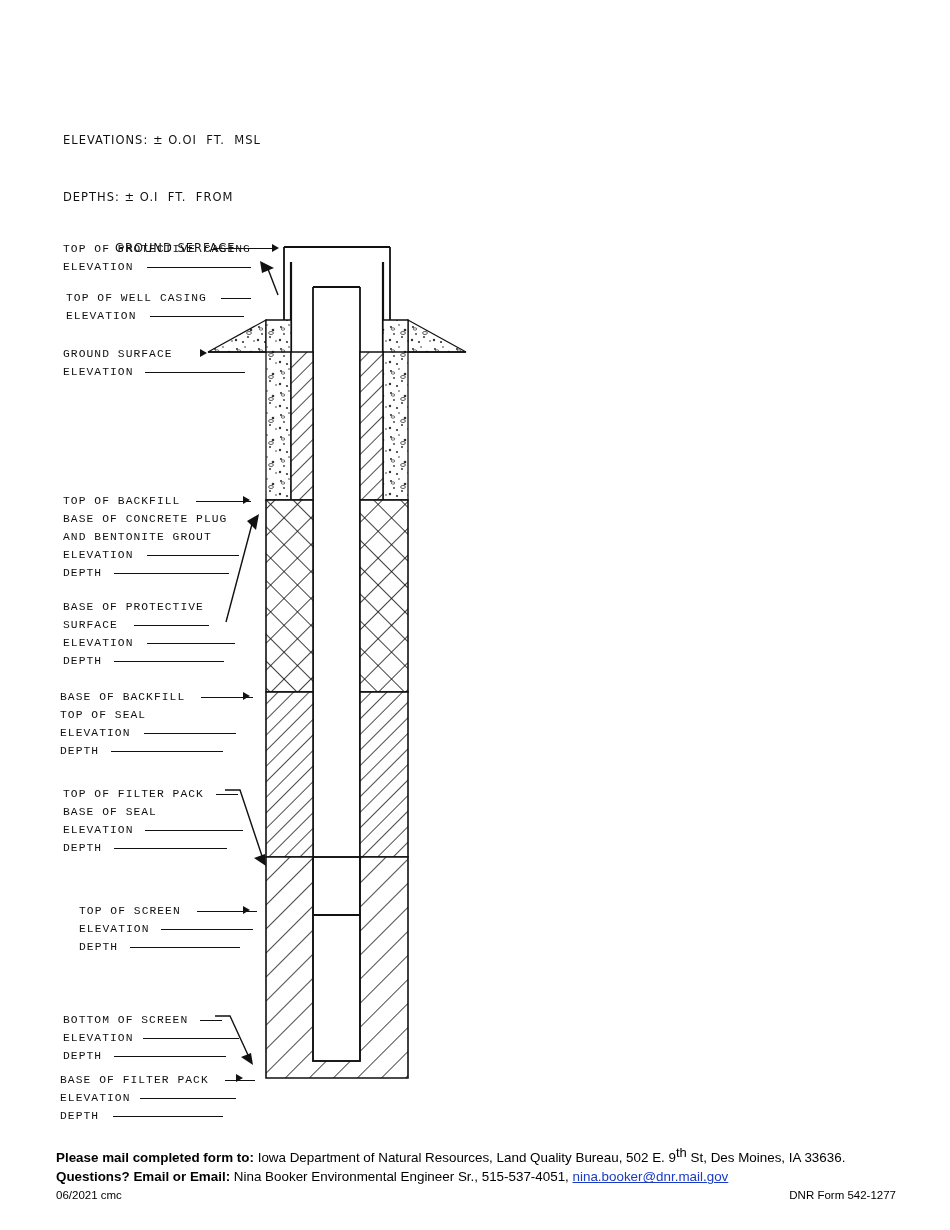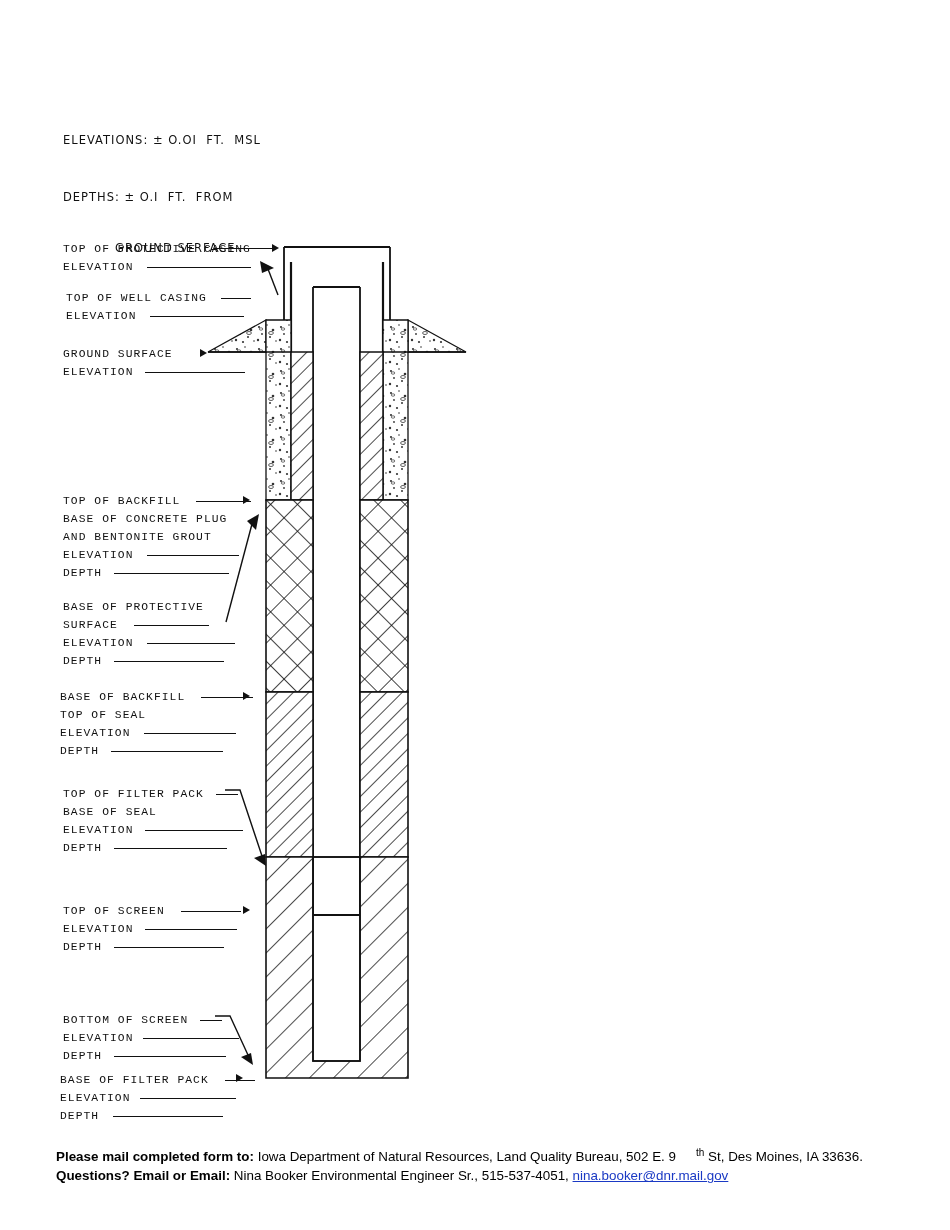--- a/index.html
+++ b/index.html
@@ -60,21 +60,21 @@
     border-top:4px solid transparent;
     border-bottom:4px solid transparent;
   }
   svg.leadsvg{position:absolute;overflow:visible;}
 
   
   .footer{position:absolute;left:56px;top:1143px;width:840px;
           font-family:"Liberation Sans",sans-serif;}
   .f1,.f2{font-size:13.4px;color:#000;line-height:19px;white-space:nowrap;}
   .f1 b,.f2 b{font-weight:bold;}
-  .fsup{font-size:10px;vertical-align:super;margin-left:20px;}
+  .fsup{font-size:13px;vertical-align:super;}
   .flink{color:#1a39c4;text-decoration:underline;}
   .f3{display:flex;justify-content:space-between;margin-top:3px;
       font-size:11.5px;color:#000;}
 </style>
 </head>
 <body>
 
 <div class="page">
 
   <div class="note" id="note-left">
@@ -287,21 +287,21 @@
     <div class="lrow">
       <span>DEPTH</span>
       <span class="rule" style="width:113px;margin-left:4px;"></span>
     </div>
   </div>
   <svg class="leadsvg" style="left:222px;top:788px;width:50px;height:78px;">
     <path d="M 3 2 L 18 2 L 40 68" stroke="#111" stroke-width="1.4" fill="none"></path>
     <path d="M 44 78 L 32 70 L 43 66 Z" fill="#111"></path>
   </svg>
 
-  <div class="lblock" style="left:63px;top:902px;">
+  <div class="lblock" style="left:79px;top:902px;">
     <div class="lrow">
       <span>TOP OF  SCREEN</span>
       <span class="rule" style="width:60px;margin-left:8px;"></span>
     </div>
     <div class="lrow">
       <span>ELEVATION</span>
       <span class="rule" style="width:92px;margin-left:4px;"></span>
     </div>
     <div class="lrow">
       <span>DEPTH</span>
@@ -345,15 +345,19 @@
   </div>
   <div class="arrow-r" style="left:236px;top:1074px;"></div>
 
   <div class="footer">
     <div class="f1">
       <b>Please mail completed form to:</b><span>  Iowa Department of Natural Resources, Land Quality Bureau, 502 E. 9</span><span class="fsup">th</span><span> St, Des Moines, IA 33636.</span>
     </div>
     <div class="f2">
       <b>Questions? Email or Email:</b><span> Nina Booker Environmental Engineer Sr., 515-537-4051, </span><a class="flink" href="#">nina.booker@dnr.mail.gov</a>
     </div>
+    <div class="f3">
+      <span>06/2021 cmc</span>
+      <span>DNR Form 542-1277</span>
+    </div>
   </div>
 
 </div>
 
 </body></html>

